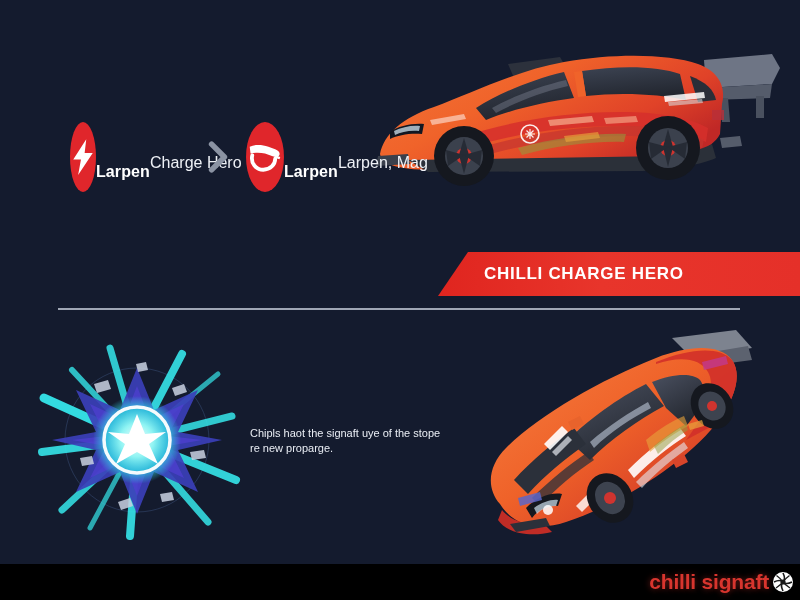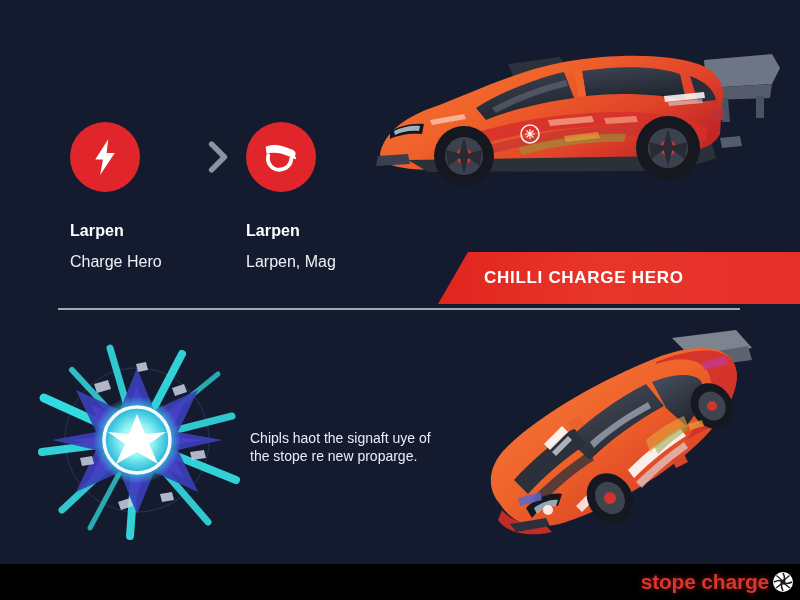--- a/index.html
+++ b/index.html
@@ -21,22 +21,21 @@
   .feature-row {
     position: absolute;
     left: 70px;
     top: 122px;
     display: flex;
     align-items: flex-start;
   }
   .feature-item {
     width: 120px;
     display: flex;
-    flex-direction: column;
-    align-items: flex-start;
+    align-items: center;
   }
   .badge {
     width: 70px;
     height: 70px;
     border-radius: 50%;
     background: #e0262b;
     display: flex;
     align-items: center;
     justify-content: center;
     box-shadow: 0 0 0 0 rgba(0,0,0,0);
@@ -65,21 +64,21 @@
     align-items: center;
     justify-content: center;
   }
 
   
   .banner {
     position: absolute;
     left: 438px;
     top: 252px;
     width: 362px;
-    height: 52px;
+    height: 44px;
     background: linear-gradient(90deg, #e0251f 0%, #e8352b 45%, #e53029 100%);
     -webkit-clip-path: polygon(30px 0, 100% 0, 100% 100%, 0 100%);
     clip-path: polygon(30px 0, 100% 0, 100% 100%, 0 100%);
     display: flex;
     align-items: center;
   }
   .banner-text {
     margin-left: 46px;
     color: #ffffff;
     font-size: 17px;
@@ -98,21 +97,21 @@
     opacity: .85;
   }
 
   
   .body-copy {
     position: absolute;
     left: 250px;
     top: 415px;
     width: 200px;
     color: #e9edf4;
-    font-size: 14px;
+    font-size: 11px;
     line-height: 1.32;
   }
 
   
   .burst {
     position: absolute;
     left: 32px;
     top: 340px;
     width: 210px;
     height: 200px;
@@ -421,21 +420,21 @@
       <path d="M232 132 L244 126 L248 134 L236 140 Z" fill="#d8452a"></path>
 
       <path d="M78 170 L100 164 L102 172 L80 178 Z" fill="#5a66c8" opacity=".85"></path>
       <circle cx="108" cy="182" r="5" fill="#ffffff" opacity=".85"></circle>
       <path d="M262 34 L286 28 L288 36 L264 42 Z" fill="#c13a8e" opacity=".8"></path>
       <path d="M248 96 L262 92 L264 98 L250 102 Z" fill="#e8a33a" opacity=".7"></path>
     </svg>
   </div>
 
   <div class="footer">
-    <span class="footer-word">stope charge</span>
+    <span class="footer-word">chilli signaft</span>
     <span class="footer-emblem">
       <svg viewBox="0 0 22 22" width="22" height="22" aria-hidden="true">
         <circle cx="11" cy="11" r="10" fill="#ffffff"></circle>
         <path d="M11 2 C13 6 13 9 11 11 C9 13 9 16 11 20" fill="none" stroke="#1a1a1a" stroke-width="1.6"></path>
         <path d="M2 11 C6 9 9 9 11 11 C13 13 16 13 20 11" fill="none" stroke="#1a1a1a" stroke-width="1.6"></path>
         <path d="M4.5 4.5 C8 7 9.5 9 11 11 C12.5 13 15 15 18 17" fill="none" stroke="#1a1a1a" stroke-width="1.3"></path>
         <path d="M17.5 4.5 C14 7 12.5 9 11 11 C9.5 13 7 15 4 17" fill="none" stroke="#1a1a1a" stroke-width="1.3"></path>
         <circle cx="11" cy="11" r="2.6" fill="#1a1a1a"></circle>
       </svg>
     </span>

